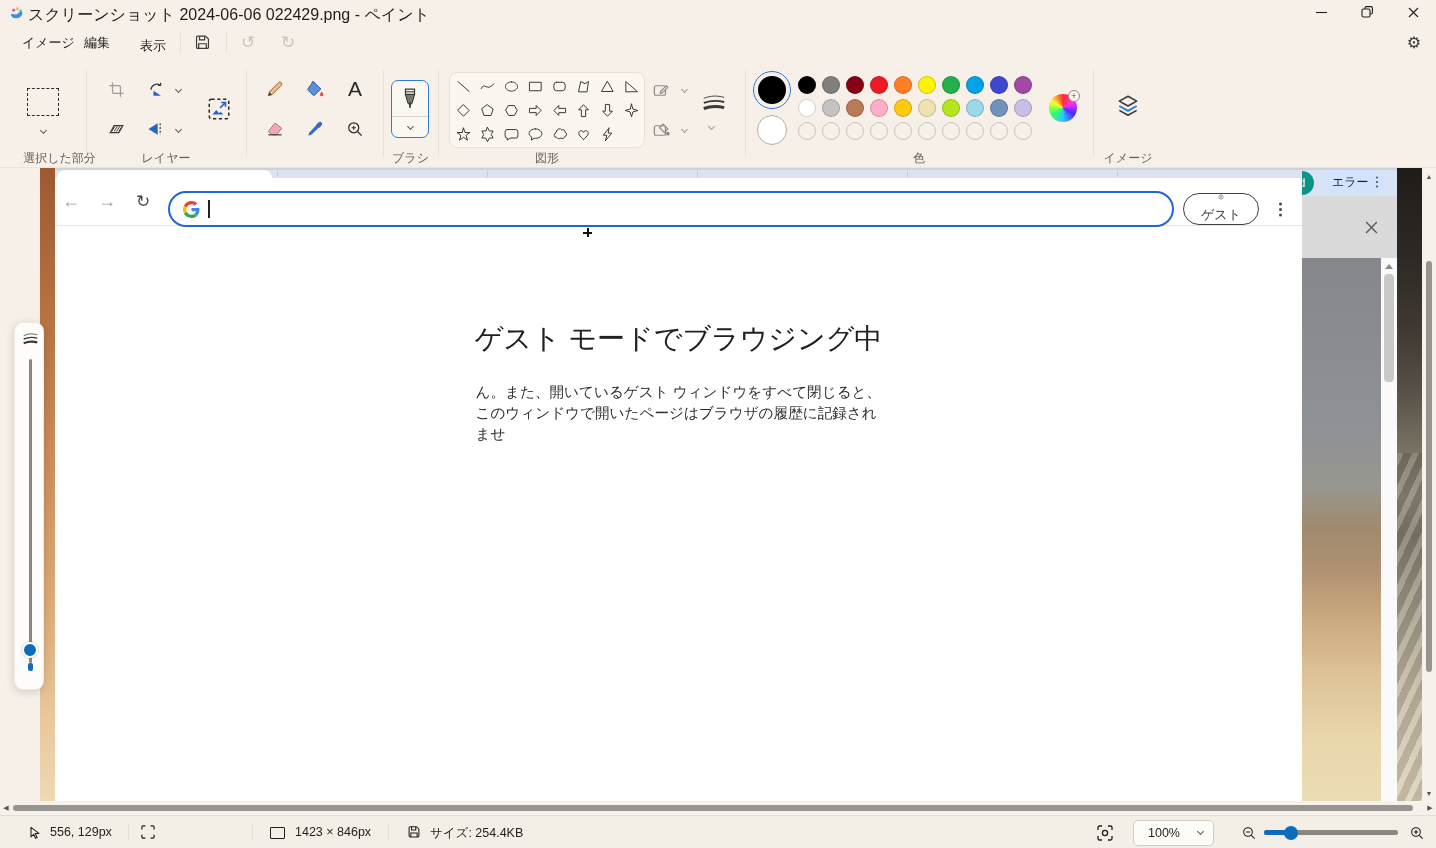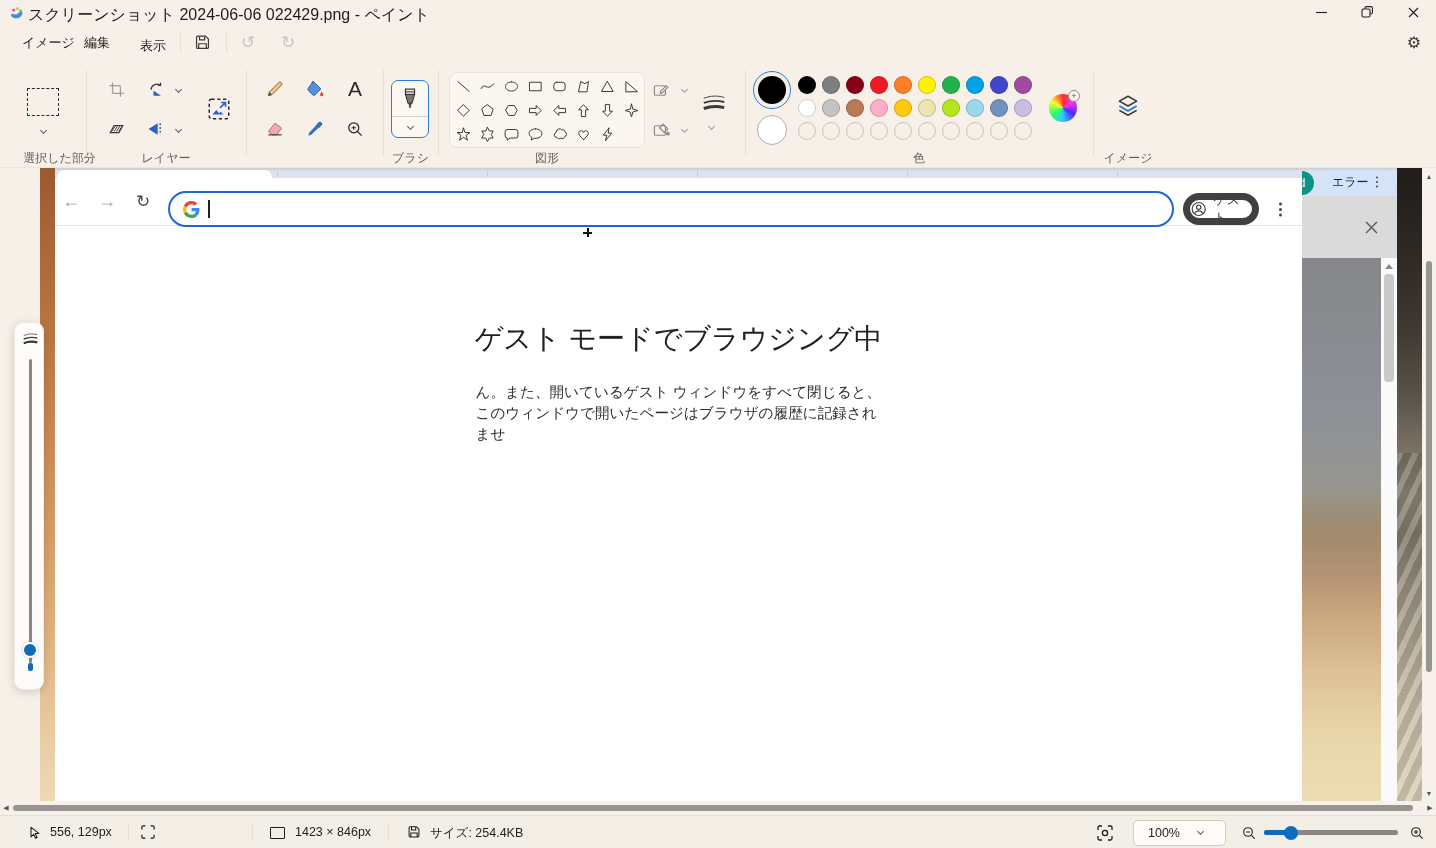--- a/index.html
+++ b/index.html
@@ -442,21 +442,21 @@
           <span class="abs ic" style="left:12px;top:7px;width:18px;height:18px;">
             <svg viewBox="0 0 48 48" width="17" height="17">
                 <path fill="#EA4335" d="M24 9.5c3.5 0 6.6 1.2 9.1 3.6l6.8-6.8C35.8 2.4 30.3 0 24 0 14.6 0 6.5 5.4 2.6 13.2l7.9 6.2C12.4 13.4 17.7 9.5 24 9.5z"></path>
                 <path fill="#4285F4" d="M46.5 24.5c0-1.6-.1-3.1-.4-4.5H24v9h12.7c-.6 3-2.3 5.5-4.8 7.2l7.5 5.8c4.4-4.1 7.1-10.1 7.1-17.5z"></path>
                 <path fill="#FBBC05" d="M10.5 28.6a14.5 14.5 0 0 1 0-9.2l-7.9-6.2a24 24 0 0 0 0 21.6l7.9-6.2z"></path>
                 <path fill="#34A853" d="M24 48c6.5 0 11.9-2.1 15.9-5.8l-7.5-5.8c-2.1 1.4-4.9 2.3-8.4 2.3-6.3 0-11.6-3.9-13.5-9.3l-7.9 6.2C6.5 42.6 14.6 48 24 48z"></path>
               </svg>
           </span>
           <span class="abs" style="left:38px;top:7px;width:1.5px;height:18px;background:#202124;"></span>
         </div>
-        <div class="abs ic" style="left:1128px;top:15px;width:76px;height:32px;border:7px solid #404040;border-radius:16px;gap:6px;">
+        <div class="abs ic" style="left:1128px;top:15px;width:76px;height:32px;border:1px solid #404040;border-radius:16px;gap:6px;flex-direction:column;">
           <svg width="18" height="18" viewBox="0 0 24 24" fill="none" stroke="#3c4043" stroke-width="1.6">
               <circle cx="12" cy="12" r="9"></circle>
               <circle cx="12" cy="9.5" r="3"></circle>
               <path d="M6.5 18.3c1-2.4 3-3.7 5.5-3.7s4.5 1.3 5.5 3.7"></path>
             </svg>
           <span style="font-size:13px;color:#3c4043;">ゲスト</span>
         </div>
         <span class="abs ic" style="left:1213px;top:19px;width:24px;height:24px;">
             <span class="dots3"></span>
           </span>
@@ -561,21 +561,21 @@
         </svg>
     </span>
     <span class="abs paltext" style="left:430px;top:9px;">サイズ: 254.4KB</span>
 
     <span class="abs ic" style="left:1096px;top:8px;width:18px;height:18px;">
       <svg width="16" height="16" viewBox="0 0 16 16" fill="none" stroke="#1f1e1c" stroke-width="1.3">
           <path d="M1 5V2.5A1.5 1.5 0 0 1 2.5 1H5M11 1h2.5A1.5 1.5 0 0 1 15 2.5V5M15 11v2.5a1.5 1.5 0 0 1-1.5 1.5H11M5 15H2.5A1.5 1.5 0 0 1 1 13.5V11"></path>
           <circle cx="8" cy="8" r="2.6"></circle>
         </svg>
     </span>
-    <div class="abs" style="left:1133px;top:4px;width:93px;height:26px;border:1px solid #d2ccc2;border-radius:5px;background:#fefcf9;">
+    <div class="abs" style="left:1133px;top:4px;width:81px;height:26px;border:1px solid #d2ccc2;border-radius:5px;background:#fefcf9;">
       <span class="abs paltext" style="left:14px;top:5px;">100%</span>
       <span class="abs chev sm" style="left:64px;top:8px;"></span>
     </div>
     <span class="abs ic" style="left:1240px;top:8px;width:18px;height:18px;">
       <svg width="16" height="16" viewBox="0 0 24 24" fill="none" stroke="#1f1e1c" stroke-width="1.6">
           <circle cx="10.5" cy="10.5" r="6.5"></circle>
           <path d="M15.5 15.5l5 5M7.5 10.5h6"></path>
         </svg>
     </span>
     <span class="abs" style="left:1264px;top:830px;"></span>

